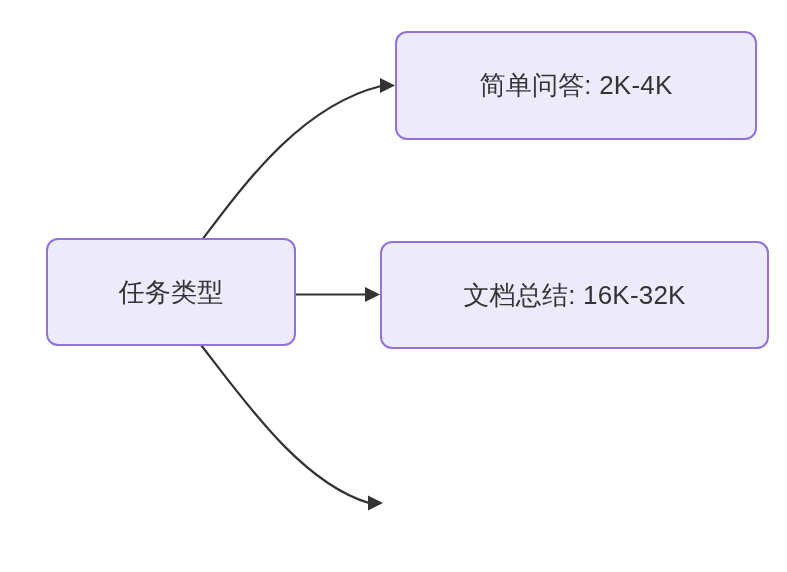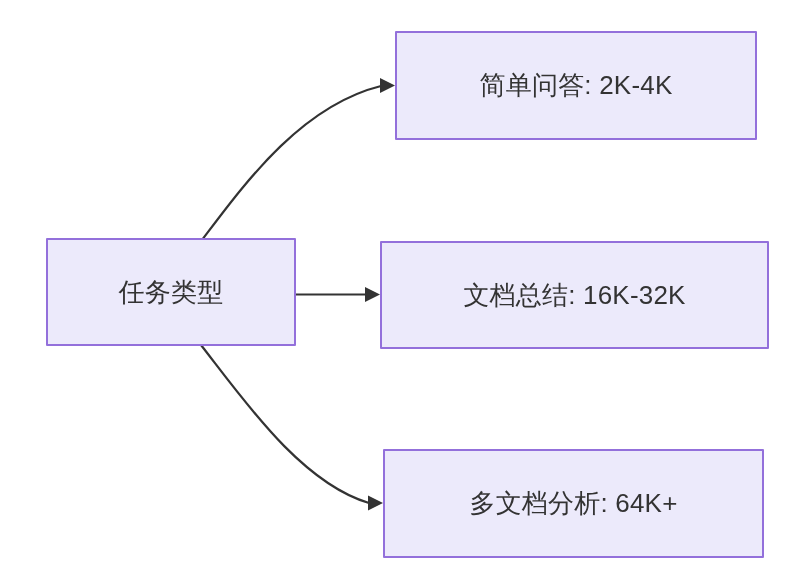--- a/index.html
+++ b/index.html
@@ -34,21 +34,21 @@
   }
   .edge-arrowhead {
     fill: #333333;
     stroke: none;
   }
   .node {
     position: absolute;
     box-sizing: border-box;
     background: #ECEAFB;
     border: 2.4px solid #9370DB;
-    border-radius: 1px;
+    border-radius: 12px;
     display: flex;
     align-items: center;
     justify-content: center;
     text-align: center;
   }
   .node-label {
     color: #333333;
     font-size: 26px;
     line-height: 1.25;
     letter-spacing: 0.2px;
@@ -108,17 +108,14 @@
   </div>
 
   <div class="node" id="node-task-1">
     <span class="node-label">简单问答: 2K-4K</span>
   </div>
 
   <div class="node" id="node-task-2">
     <span class="node-label">文档总结: 16K-32K</span>
   </div>
 
-  <div class="node" id="node-task-3">
-    <span class="node-label">多文档分析: 64K+</span>
-  </div>
 
 </div>
 
 </body></html>

